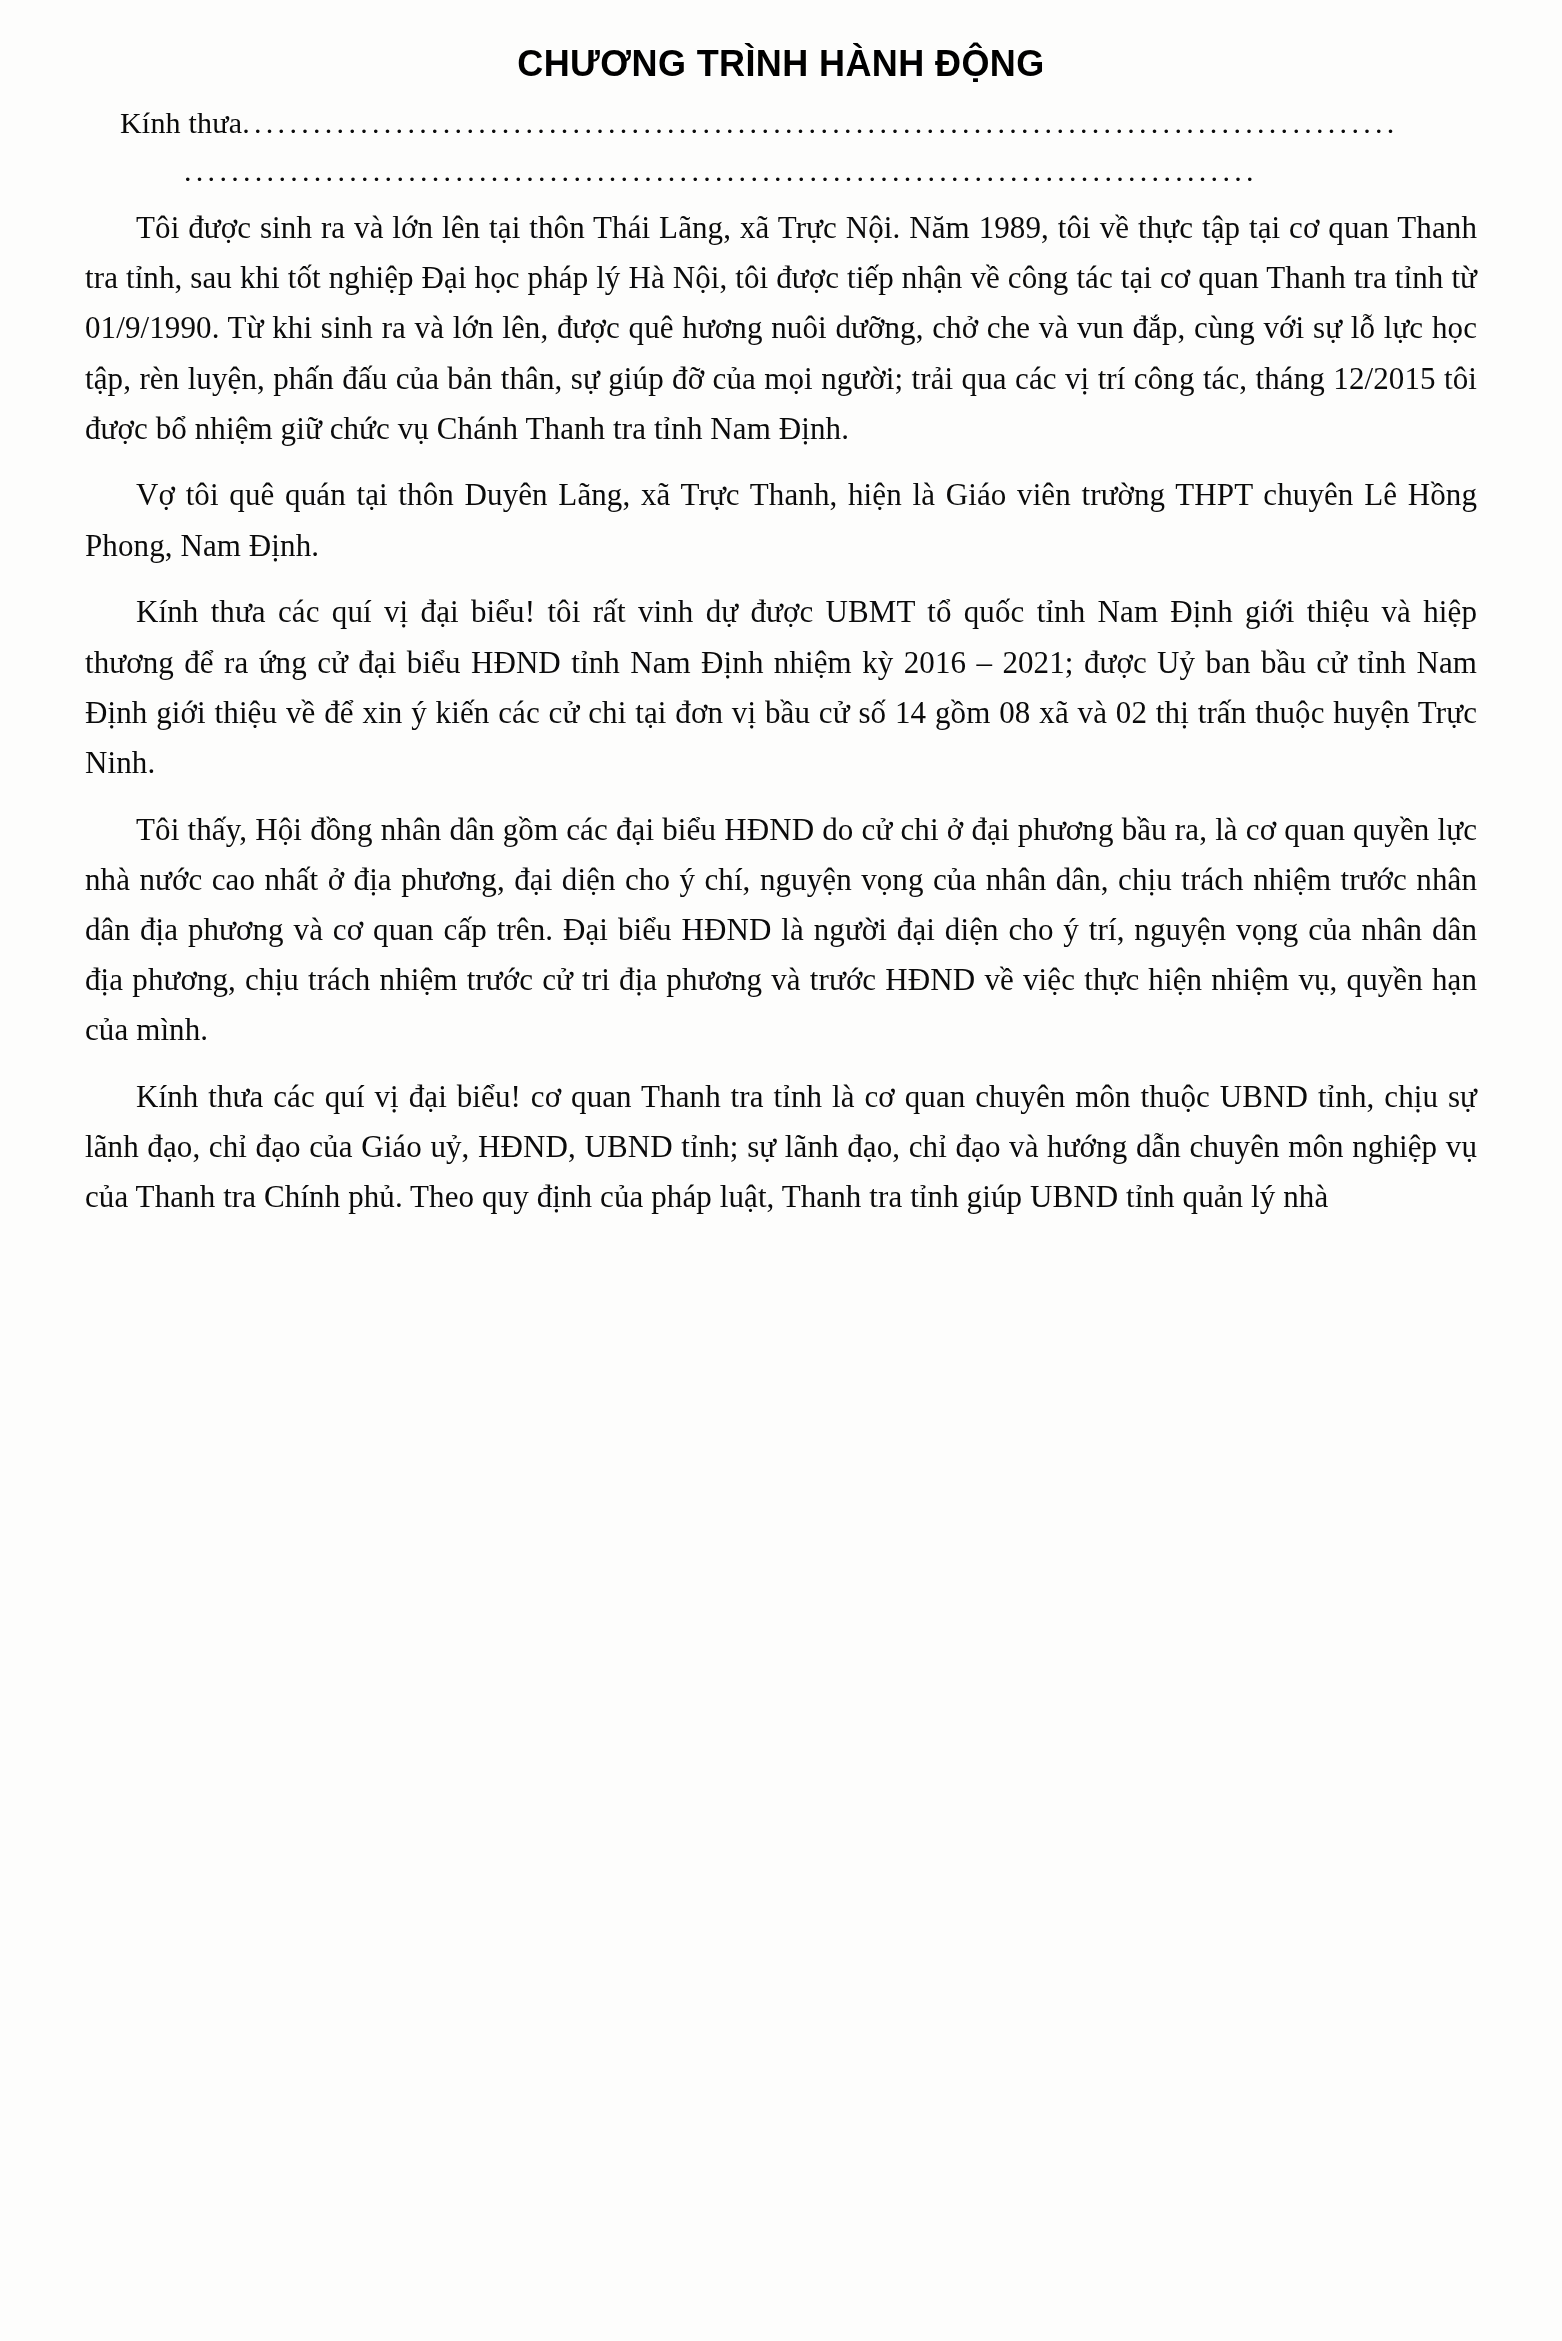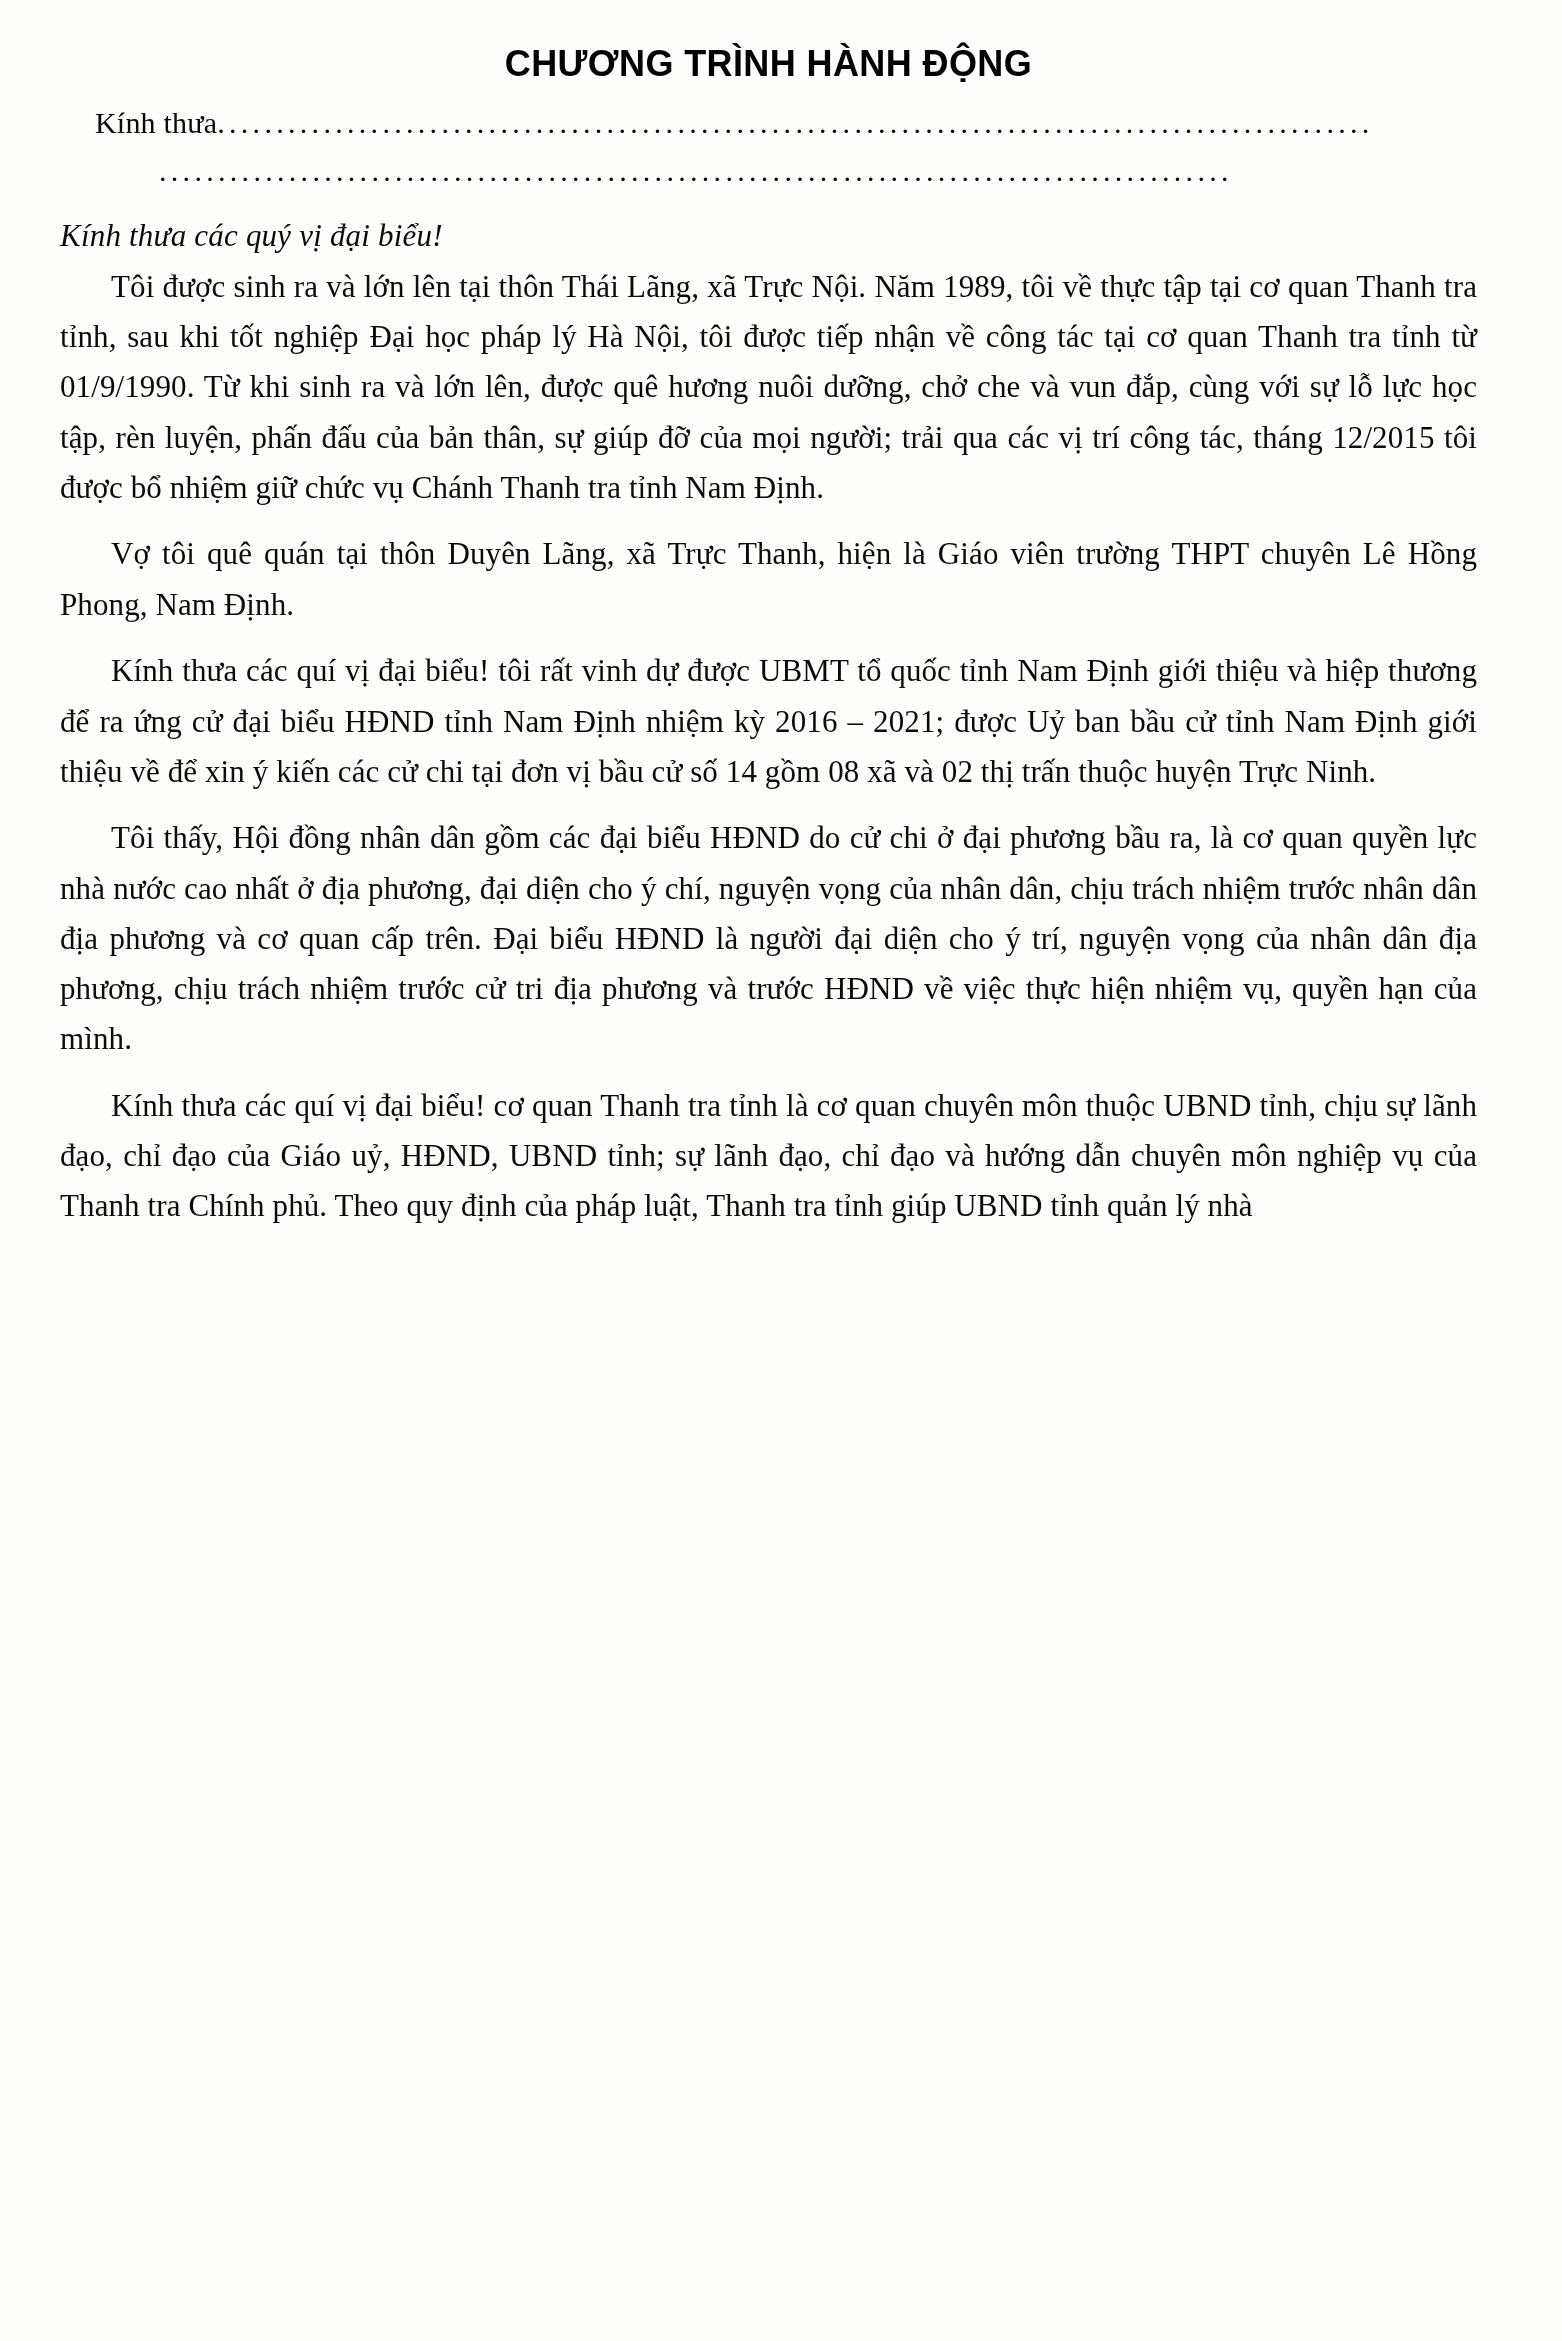--- a/index.html
+++ b/index.html
@@ -10,21 +10,21 @@
   body {
     width: 1562px;
     min-height: 2342px;
     font-family: "Liberation Serif", serif;
     color: #0b0b0b;
   }
   .page {
     width: 1562px;
     min-height: 2342px;
     box-sizing: border-box;
-    padding: 35px 85px 33px 60px;
+    padding: 35px 85px 33px 85px;
     background: #fdfdfc;
     position: relative;
   }
   .doc-title {
     text-align: center;
     font-family: "Liberation Sans", sans-serif;
     font-weight: bold;
     font-size: 36px;
     letter-spacing: 0.4px;
     margin: 8.2px 0 15px 0;
@@ -75,21 +75,20 @@
   <div class="doc-title">CHƯƠNG TRÌNH HÀNH ĐỘNG</div>
 
   <div class="salutation-line">
     <span>Kính thưa</span><span class="dots">..................................................................................................</span>
   </div>
 
   <div class="salutation-line second">
     <span class="dots">...........................................................................................</span>
   </div>
 
-  <div class="greeting">Kính thưa các quý vị đại biểu!</div>
 
   <p class="para">Tôi được sinh ra và lớn lên tại thôn Thái Lãng, xã Trực Nội. Năm 1989, tôi về thực tập tại cơ quan Thanh tra tỉnh, sau khi tốt nghiệp Đại học pháp lý Hà Nội, tôi được tiếp nhận về công tác tại cơ quan Thanh tra tỉnh từ 01/9/1990. Từ khi sinh ra và lớn lên, được quê hương nuôi dưỡng, chở che và vun đắp, cùng với sự lỗ lực học tập, rèn luyện, phấn đấu của bản thân, sự giúp đỡ của mọi người; trải qua các vị trí công tác, tháng 12/2015 tôi được bổ nhiệm giữ chức vụ Chánh Thanh tra tỉnh Nam Định.</p>
   <p class="para">Vợ tôi quê quán tại thôn Duyên Lãng, xã Trực Thanh, hiện là Giáo viên trường THPT chuyên Lê Hồng Phong, Nam Định.</p>
   <p class="para">Kính thưa các quí vị đại biểu! tôi rất vinh dự được UBMT tổ quốc tỉnh Nam Định giới thiệu và hiệp  thương để ra ứng cử đại biểu HĐND tỉnh Nam Định nhiệm kỳ 2016 – 2021; được Uỷ ban bầu cử tỉnh Nam Định giới thiệu về để xin ý kiến các cử chi tại đơn vị bầu cử số 14 gồm 08 xã và 02 thị trấn thuộc huyện Trực Ninh.</p>
   <p class="para">Tôi thấy, Hội đồng nhân dân gồm các đại biểu HĐND do cử chi ở đại phương bầu ra, là cơ quan quyền lực nhà nước cao nhất ở địa phương, đại diện cho ý chí, nguyện vọng của nhân dân, chịu trách nhiệm trước nhân dân địa phương và cơ quan cấp trên. Đại biểu HĐND là người đại diện cho ý trí, nguyện vọng của nhân dân địa phương, chịu trách nhiệm trước cử tri địa phương và trước HĐND về việc thực hiện nhiệm vụ, quyền hạn của mình.</p>
   <p class="para">Kính thưa các quí vị đại biểu! cơ quan Thanh tra tỉnh là cơ quan chuyên môn thuộc UBND tỉnh, chịu sự lãnh đạo, chỉ đạo của Giáo uỷ, HĐND, UBND tỉnh; sự lãnh đạo, chỉ đạo và hướng dẫn chuyên môn nghiệp vụ của Thanh tra Chính phủ. Theo quy định của pháp luật, Thanh tra tỉnh giúp UBND tỉnh quản lý nhà</p>
 
 </div>
 
 

